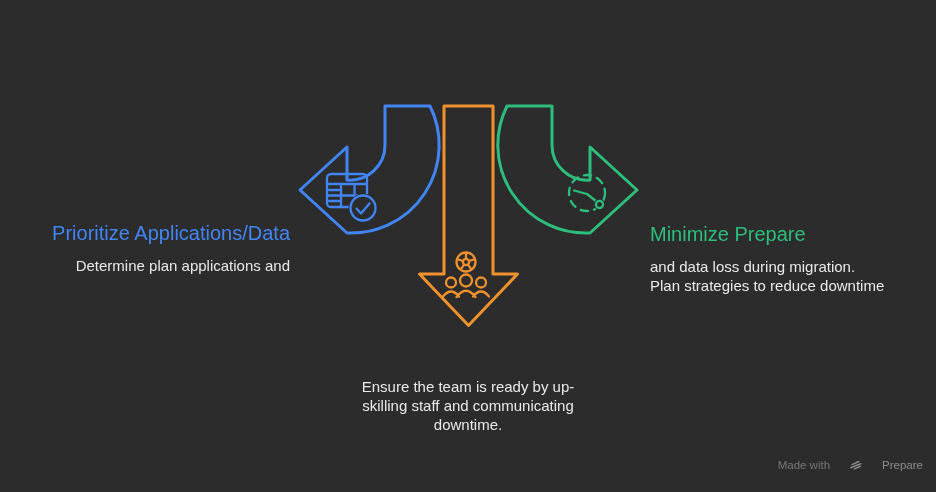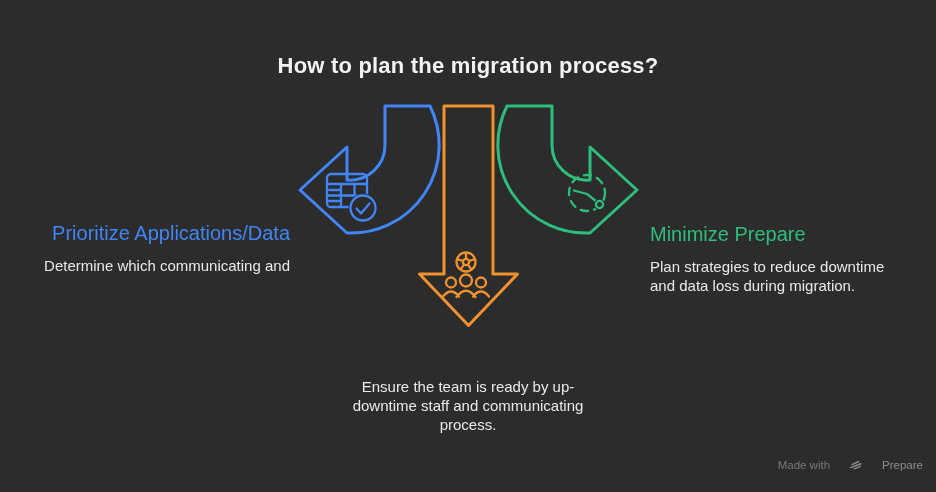--- a/index.html
+++ b/index.html
@@ -93,21 +93,20 @@
     color: var(--watermark);
   }
   .watermark .brand { color: #8d8d8d; }
   .watermark svg { display: block; }
 </style>
 </head>
 <body>
 
 <div class="canvas">
 
-  <h1 class="title">How to plan the migration process?</h1>
 
   <svg class="arrows" viewBox="0 0 936 492" aria-hidden="true">
 
     <g>
       <path class="arrow-path stroke-blue" d="M 347 147 L 300 190 L 347 233 A 88 88 0 0 0 430 106 L 385 106 L 385 145 A 35 35 0 0 1 347 180 Z"></path>
     </g>
 
     <g>
       <path class="arrow-path stroke-orange" d="M 444 106 L 493 106 L 493 274 L 517.5 274 L 468.5 325.5 L 419.5 274 L 444 274 Z"></path>
     </g>
@@ -137,33 +136,33 @@
       <path class="icon-stroke stroke-orange" stroke-width="2.1" d="M 466 258.8 L 466 253.5 M 469 261 L 474.1 259.4 M 467.9 264.6 L 471 268.9 M 464.1 264.6 L 461 268.9 M 463 261 L 457.9 259.4"></path>
       <circle class="icon-stroke stroke-orange" cx="451" cy="282.5" r="5" stroke-width="2.1"></circle>
       <circle class="icon-stroke stroke-orange" cx="466" cy="280.5" r="6" stroke-width="2.1"></circle>
       <circle class="icon-stroke stroke-orange" cx="481" cy="282.5" r="5" stroke-width="2.1"></circle>
       <path class="icon-stroke stroke-orange" stroke-width="2.1" d="M 443 296.5 Q 451 286.5 459 296.5 M 456.5 297 Q 466 284.5 475.5 297 M 473 296.5 Q 481 286.5 489 296.5"></path>
     </g>
   </svg>
 
   <div class="step step-left">
     <div class="heading">Prioritize Applications/Data</div>
-    <div class="body-line">Determine which communicating and</div>
+    <div class="body-line">Determine plan applications and</div>
   </div>
 
   <div class="step step-right">
     <div class="heading">Minimize Prepare</div>
+    <div class="body-line">and data loss during migration.</div>
     <div class="body-line">Plan strategies to reduce downtime</div>
-    <div class="body-line">and data loss during migration.</div>
   </div>
 
   <div class="step step-bottom">
     <div class="body-line">Ensure the team is ready by up-</div>
-    <div class="body-line">downtime staff and communicating</div>
-    <div class="body-line">process.</div>
+    <div class="body-line">skilling staff and communicating</div>
+    <div class="body-line">downtime.</div>
   </div>
 
   <div class="watermark">
     <span>Made with</span>
     <svg width="14" height="14" viewBox="0 0 16 16">
       <g stroke="#8d8d8d" stroke-width="1.7" stroke-linecap="round" fill="none">
         <path d="M 3.5 7.5 L 11 4"></path>
         <path d="M 2 11 L 13.5 6.5"></path>
         <path d="M 6 12.5 L 13 9.5"></path>
       </g>

